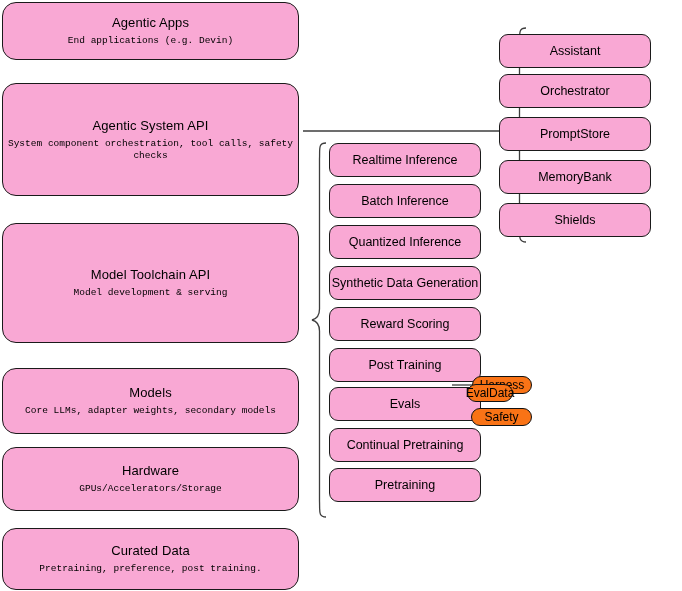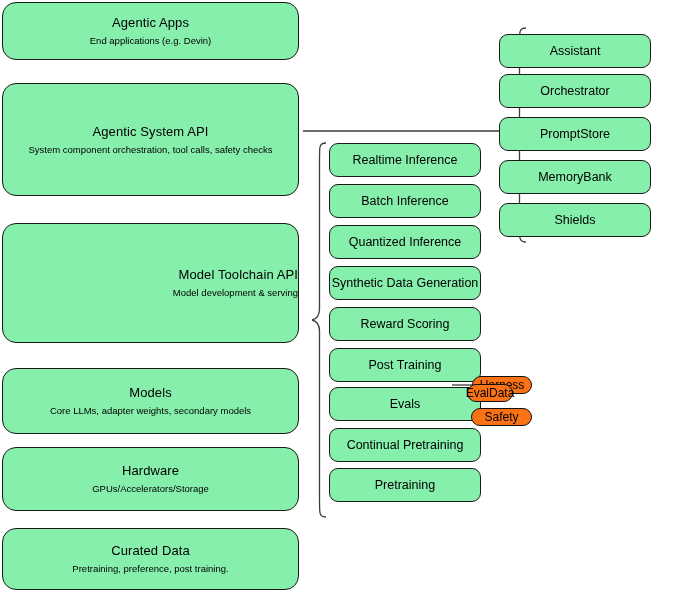--- a/index.html
+++ b/index.html
@@ -17,21 +17,21 @@
     width: 682px;
     height: 591px;
     overflow: hidden;
     background: #ffffff;
   }
 
   
   .node {
     position: absolute;
     box-sizing: border-box;
-    background: #86efac;
+    background: #f9a8d4;
     border: 1.3px solid #1a1a1a;
     display: flex;
     flex-direction: column;
     align-items: center;
     justify-content: center;
     text-align: center;
   }
 
   
   .layer {
@@ -41,20 +41,21 @@
   }
   .layer .title {
     font-size: 13px;
     line-height: 16px;
     letter-spacing: .1px;
   }
   .layer .subtitle {
     font-size: 9.5px;
     line-height: 12px;
     margin-top: 4px;
+    font-family: Liberation Mono, monospace;
   }
 
   
   .chip {
     border-radius: 9px;
     height: 34px;
     justify-content: center;
   }
   .chip .title {
     font-size: 12.5px;
@@ -126,21 +127,21 @@
   <div class="node layer" style="top:2px;height:58px;">
     <div class="title">Agentic Apps</div>
     <div class="subtitle">End applications (e.g. Devin)</div>
   </div>
 
   <div class="node layer" style="top:83px;height:113px;">
     <div class="title">Agentic System API</div>
     <div class="subtitle">System component orchestration, tool calls, safety checks</div>
   </div>
 
-  <div class="node layer" style="top:223px;height:120px;align-items:flex-end;">
+  <div class="node layer" style="top:223px;height:120px;">
     <div class="title">Model Toolchain API</div>
     <div class="subtitle">Model development &amp; serving</div>
   </div>
 
   <div class="node layer" style="top:368px;height:66px;">
     <div class="title">Models</div>
     <div class="subtitle">Core LLMs, adapter weights, secondary models</div>
   </div>
 
   <div class="node layer" style="top:447px;height:64px;">

